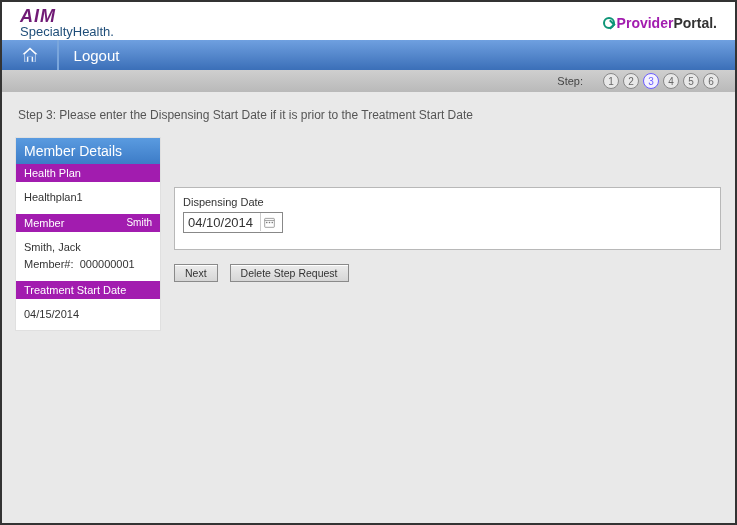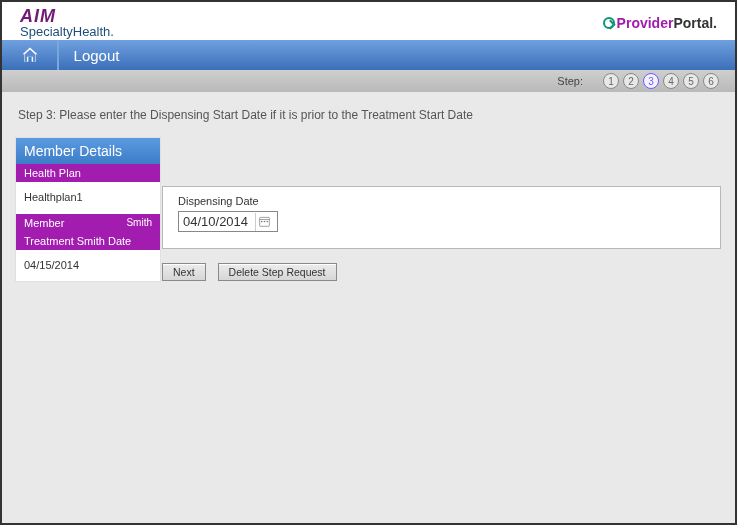--- a/index.html
+++ b/index.html
@@ -17,28 +17,28 @@
 .nav-home{width:56px;display:flex;align-items:center;justify-content:center;border-right:1px solid #7aa6dc}
 .nav-home svg{width:20px;height:20px}
 .nav-title{flex:1;display:flex;align-items:center;padding:0 16px;font-size:16px;border-right:1px solid #7aa6dc}
 .nav-logout{width:76px;display:flex;align-items:center;justify-content:center;font-size:15px;cursor:pointer;border-left:1px solid #7aa6dc}
 .stepbar{height:22px;background:linear-gradient(#cfcfcf,#b9b9b9);display:flex;align-items:center;justify-content:flex-end;padding-right:16px;font-size:11px;color:#444;gap:4px}
 .stepbar .lbl{margin-right:16px}
 .step-circle{width:16px;height:16px;border-radius:50%;border:1.5px solid #888;background:#e8e8e8;display:inline-flex;align-items:center;justify-content:center;font-size:10px;color:#666}
 .step-circle.active{border-color:#6a5cff;color:#6a5cff;background:#f4f2ff}
 .content{flex:1;background:#e9e9e9;padding:10px 14px;overflow:auto}
 .instruction{font-size:12px;color:#555;margin:6px 2px 16px}
-.layout{display:flex;gap:2px;align-items:flex-end}
+.layout{display:flex;gap:14px;align-items:center}
 .sidebar{width:144px;background:#fff;font-size:11px;box-shadow:0 0 0 1px #e0e0e0}
 .sb-title{background:linear-gradient(#5a9be0,#3d7cc7);color:#fff;font-size:14px;padding:5px 8px}
 .sb-head{background:#a21caf;color:#fff;font-size:11px;padding:3px 8px;display:flex;justify-content:space-between;align-items:center}
 .sb-head .edit{font-size:10px;cursor:pointer}
 .sb-body{padding:7px 8px;color:#333;line-height:1.6}
 .main{flex:1}
-.panel{background:#fff;border:1px solid #b8b8b8;padding:8px 15px 16px}
+.panel{background:#fff;border:1px solid #b8b8b8;padding:8px 8px 16px}
 .panel-label{font-size:11px;color:#333;margin-bottom:4px}
 .dateinput{display:flex;align-items:center;width:100px;border:1px solid #888;background:#fff}
 .dateinput input{border:none;outline:none;width:76px;font-size:13px;padding:2px 4px;color:#333}
 .dateinput .cal{width:18px;height:18px;display:flex;align-items:center;justify-content:center;border-left:1px solid #ccc;cursor:pointer}
 .dateinput .cal svg{width:11px;height:11px;fill:#777}
 .btnrow{margin-top:14px;display:flex;gap:12px}
 .btn{font-size:10.5px;padding:2px 10px;border:1px solid #8a8a8a;background:linear-gradient(#ececec,#d6d6d6);cursor:pointer;color:#333;box-shadow:inset 0 1px 0 #fff}
 </style>
 </head>
 <body>
@@ -80,22 +80,26 @@
     <div class="sidebar">
       <div class="sb-title">Member Details</div>
       <div class="sb-head">
         <span>Health Plan</span>
       </div>
       <div class="sb-body">Healthplan1</div>
       <div class="sb-head">
         <span>Member</span>
         <span class="edit">Smith</span>
       </div>
+      <div class="sb-body">
+        <div>Smith, Jack</div>
+        <div><span>Member#:</span>&nbsp;&nbsp;<span>000000001</span></div>
+      </div>
       <div class="sb-head">
-        <span>Treatment Smith Date</span>
+        <span>Treatment Start Date</span>
       </div>
       <div class="sb-body">04/15/2014</div>
     </div>
 
     <div class="main">
       <div class="panel">
         <div class="panel-label">Dispensing Date</div>
         <div class="dateinput">
           <input type="text" value="04/10/2014" style="">
           <span class="cal">

